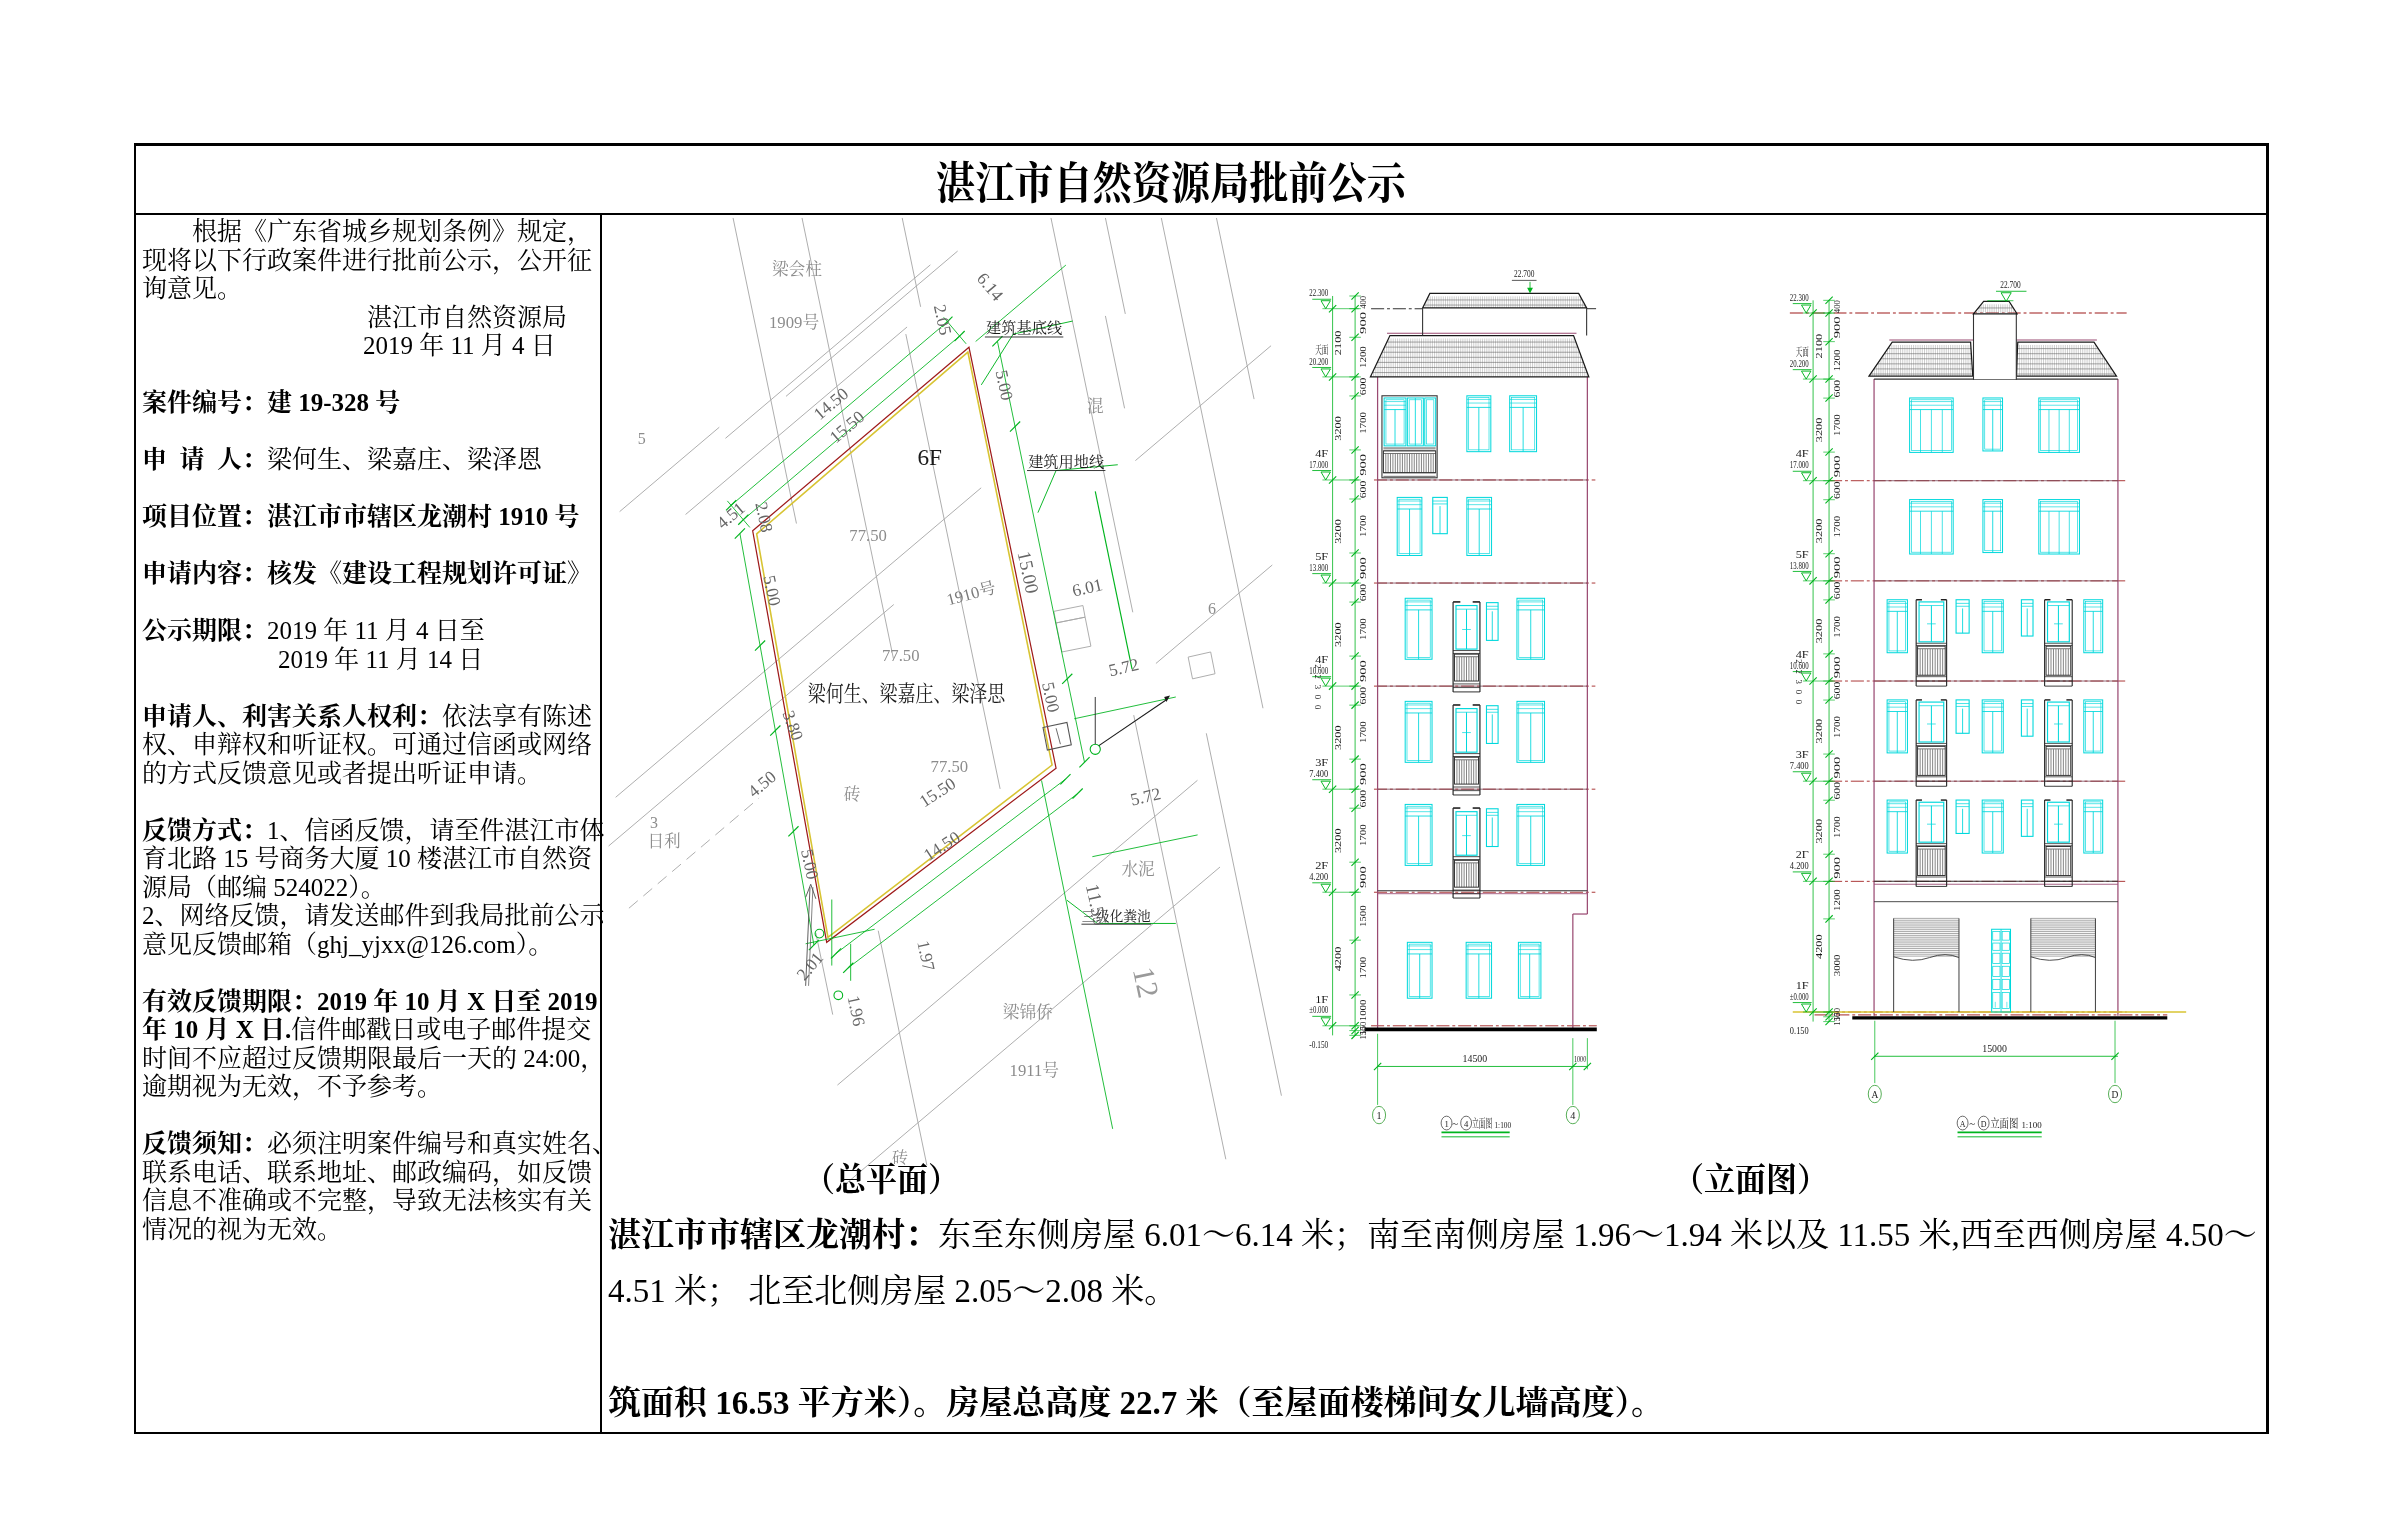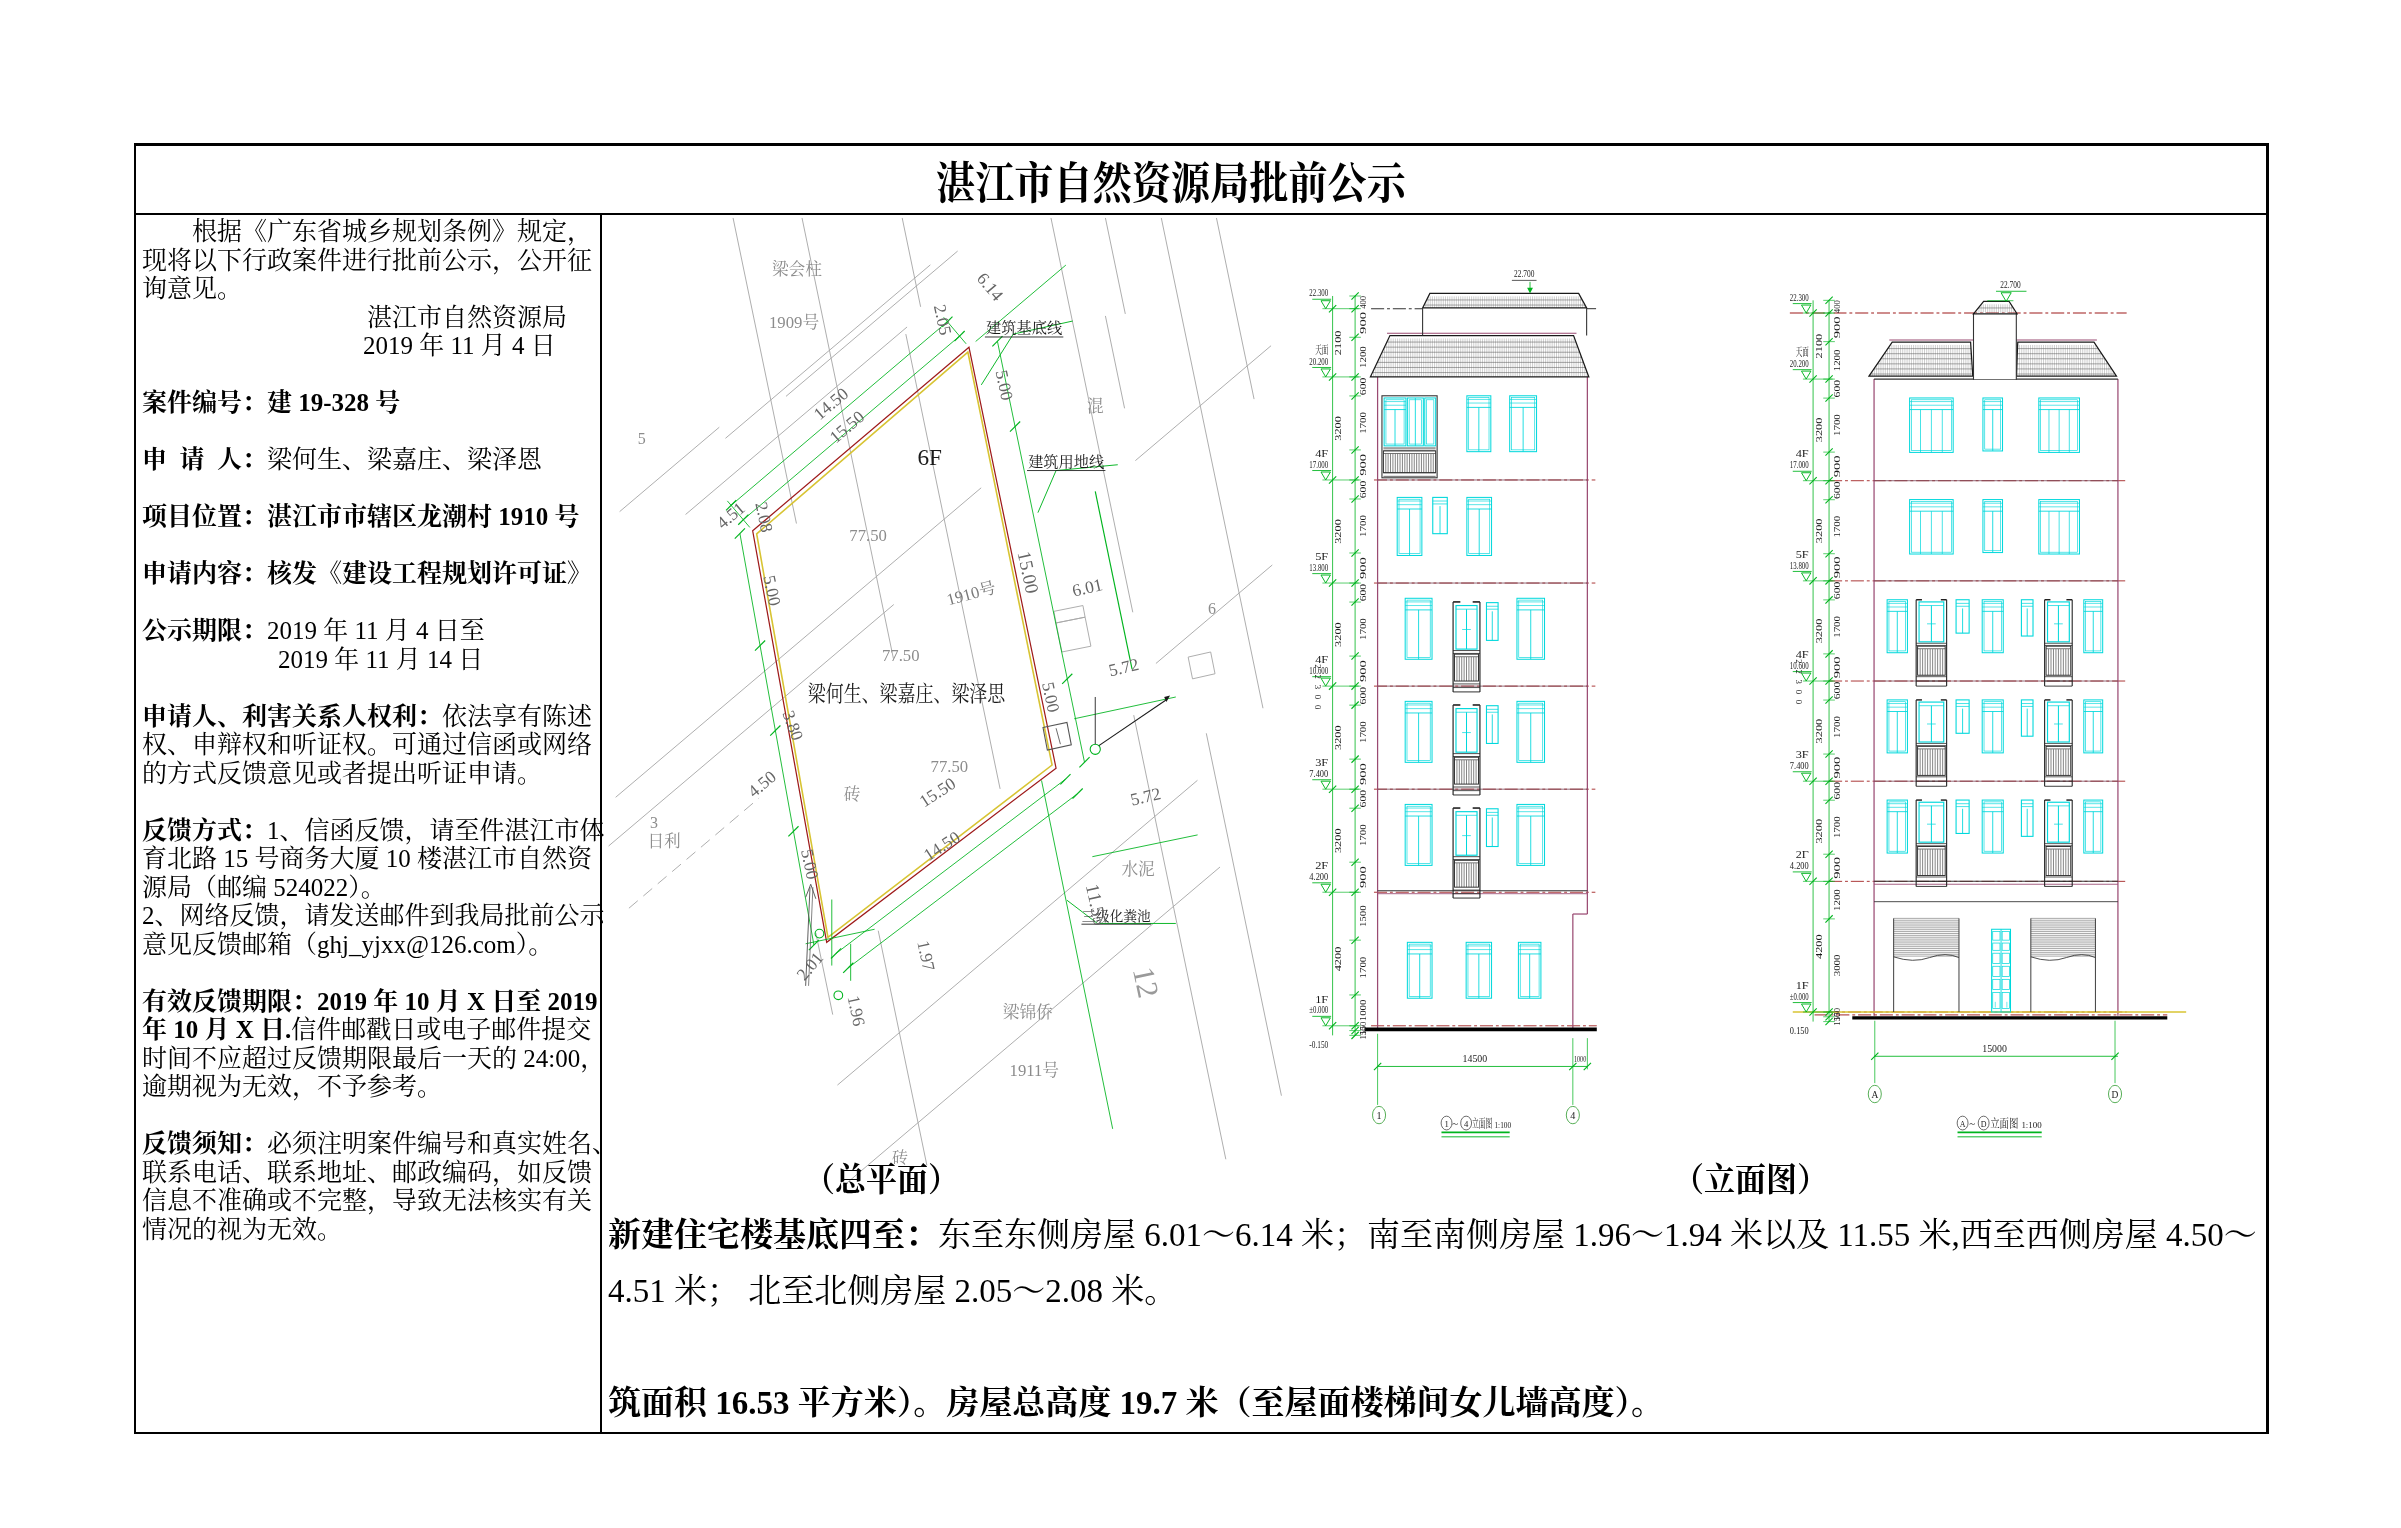--- a/index.html
+++ b/index.html
@@ -1366,13 +1366,13 @@
     <text x="2492.0" y="1377.0" font-family="&quot;Liberation Serif&quot;,&quot;Noto Serif CJK SC&quot;,serif" font-size="15" fill="#1a1a1a" text-anchor="end" textLength="26" lengthAdjust="spacingAndGlyphs">±0.000</text>
     <line x1="2470.0" y1="1381.0" x2="2496.0" y2="1381.0" stroke="#00b41e" stroke-width="1.2"></line>
     <polygon points="2482,1383 2495,1383 2488.5,1394" fill="none" stroke="#00b41e" stroke-width="1.3"></polygon>
     <text x="2492.0" y="1425.0" font-family="&quot;Liberation Serif&quot;,&quot;Noto Serif CJK SC&quot;,serif" font-size="14" fill="#1a1a1a" text-anchor="end" textLength="26" lengthAdjust="spacingAndGlyphs">0.150</text>
     <text x="2474.0" y="943.0" font-family="&quot;Liberation Serif&quot;,&quot;Noto Serif CJK SC&quot;,serif" font-size="12" fill="#1a1a1a" text-anchor="middle" letter-spacing="8" transform="rotate(90 2474.0 943.0)">22300</text>
 </svg>
 <div class="abs serif" style="left:936px;top:148px;font-size:44px;font-weight:bold;transform:scaleX(0.89);transform-origin:0 0;white-space:nowrap">湛江市自然资源局批前公示</div>
 <div class="abs serif" style="left:142px;top:218px;width:508px;font-size:25px;line-height:28.5px">　　根据《广东省城乡规划条例》规定，<br>现将以下行政案件进行批前公示，公开征<br>询意见。<br><span style="padding-left:225px">湛江市自然资源局</span><br><span style="padding-left:221px">2019 年 11 月 4 日</span><br><br><b>案件编号：建 19-328 号</b><br><br><b>申 请 人：</b>梁何生、梁嘉庄、梁泽恩<br><br><b>项目位置：湛江市市辖区龙潮村 1910 号</b><br><br><b>申请内容：核发《建设工程规划许可证》</b><br><br><b>公示期限：</b>2019 年 11 月 4 日至<br><span style="padding-left:136px">2019 年 11 月 14 日</span><br><br><b>申请人、利害关系人权利：</b>依法享有陈述<br>权、申辩权和听证权。可通过信函或网络<br>的方式反馈意见或者提出听证申请。<br><br><b>反馈方式：</b>1、信函反馈，请至件湛江市体<br>育北路 15 号商务大厦 10 楼湛江市自然资<br>源局（邮编 524022）。<br>2、网络反馈，请发送邮件到我局批前公示<br>意见反馈邮箱（ghj_yjxx@126.com）。<br><br><b>有效反馈期限：2019 年 10 月 X 日至 2019</b><br><b>年 10 月 X 日.</b>信件邮戳日或电子邮件提交<br>时间不应超过反馈期限最后一天的 24:00，<br>逾期视为无效，不予参考。<br><br><b>反馈须知：</b>必须注明案件编号和真实姓名、<br>联系电话、联系地址、邮政编码，如反馈<br>信息不准确或不完整，导致无法核实有关<br>情况的视为无效。</div>
 <div class="abs serif" style="left:804px;top:1164px;font-size:33px;line-height:33px;font-weight:bold;transform:scaleX(0.94);transform-origin:0 0;white-space:nowrap">（总平面）</div>
 <div class="abs serif" style="left:1673px;top:1164px;font-size:33px;line-height:33px;font-weight:bold;transform:scaleX(0.94);transform-origin:0 0;white-space:nowrap">（立面图）</div>
-<div class="abs serif" style="left:608px;top:1207px;font-size:33px;line-height:56px;white-space:nowrap"><b>新建住宅楼基底四至：</b>东至东侧房屋 6.01～6.14 米；南至南侧房屋 1.96～1.94 米以及 11.55 米,西至西侧房屋 4.50～<br>4.51 米； 北至北侧房屋 2.05～2.08 米。<br><br><b>筑面积 16.53 平方米）。房屋总高度 19.7 米（至屋面楼梯间女儿墙高度）。</b></div>
+<div class="abs serif" style="left:608px;top:1207px;font-size:33px;line-height:56px;white-space:nowrap"><b>湛江市市辖区龙潮村：</b>东至东侧房屋 6.01～6.14 米；南至南侧房屋 1.96～1.94 米以及 11.55 米,西至西侧房屋 4.50～<br>4.51 米； 北至北侧房屋 2.05～2.08 米。<br><br><b>筑面积 16.53 平方米）。房屋总高度 22.7 米（至屋面楼梯间女儿墙高度）。</b></div>
 
 </body></html>

